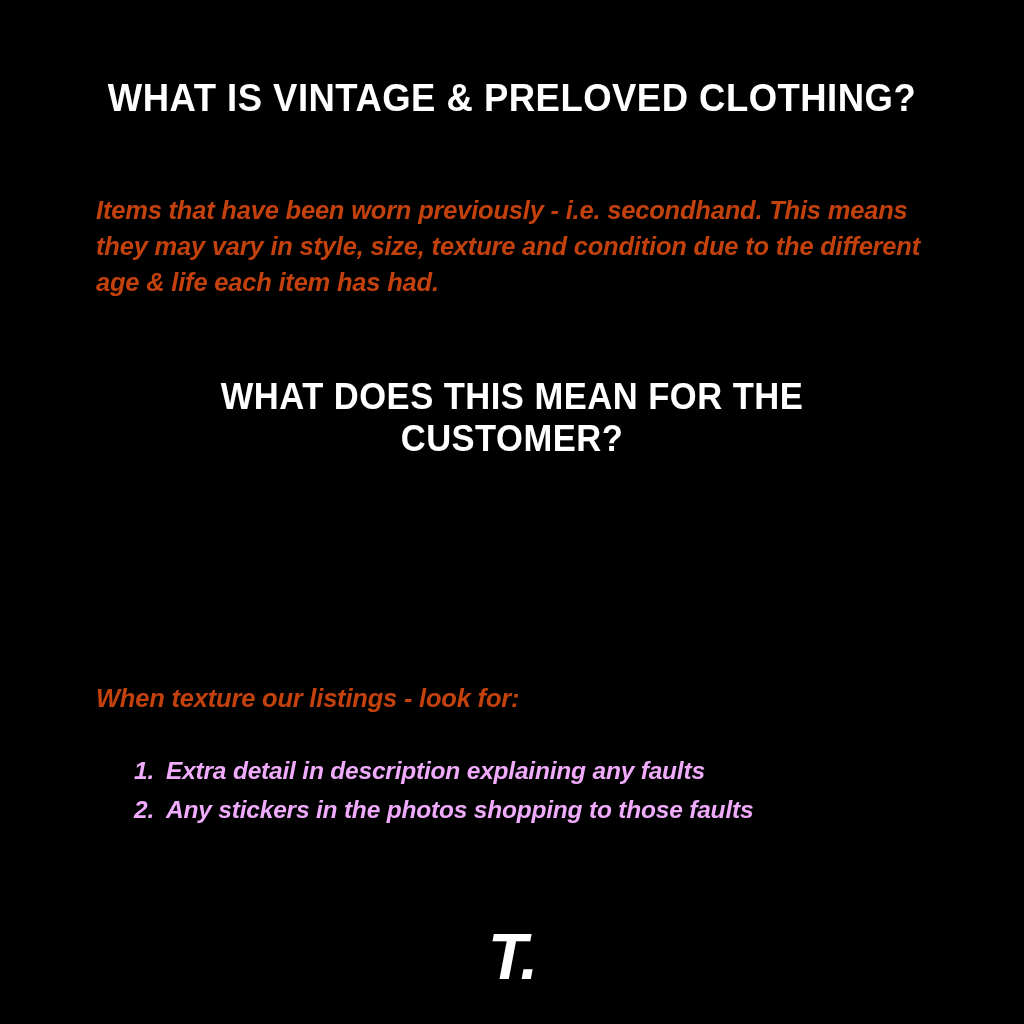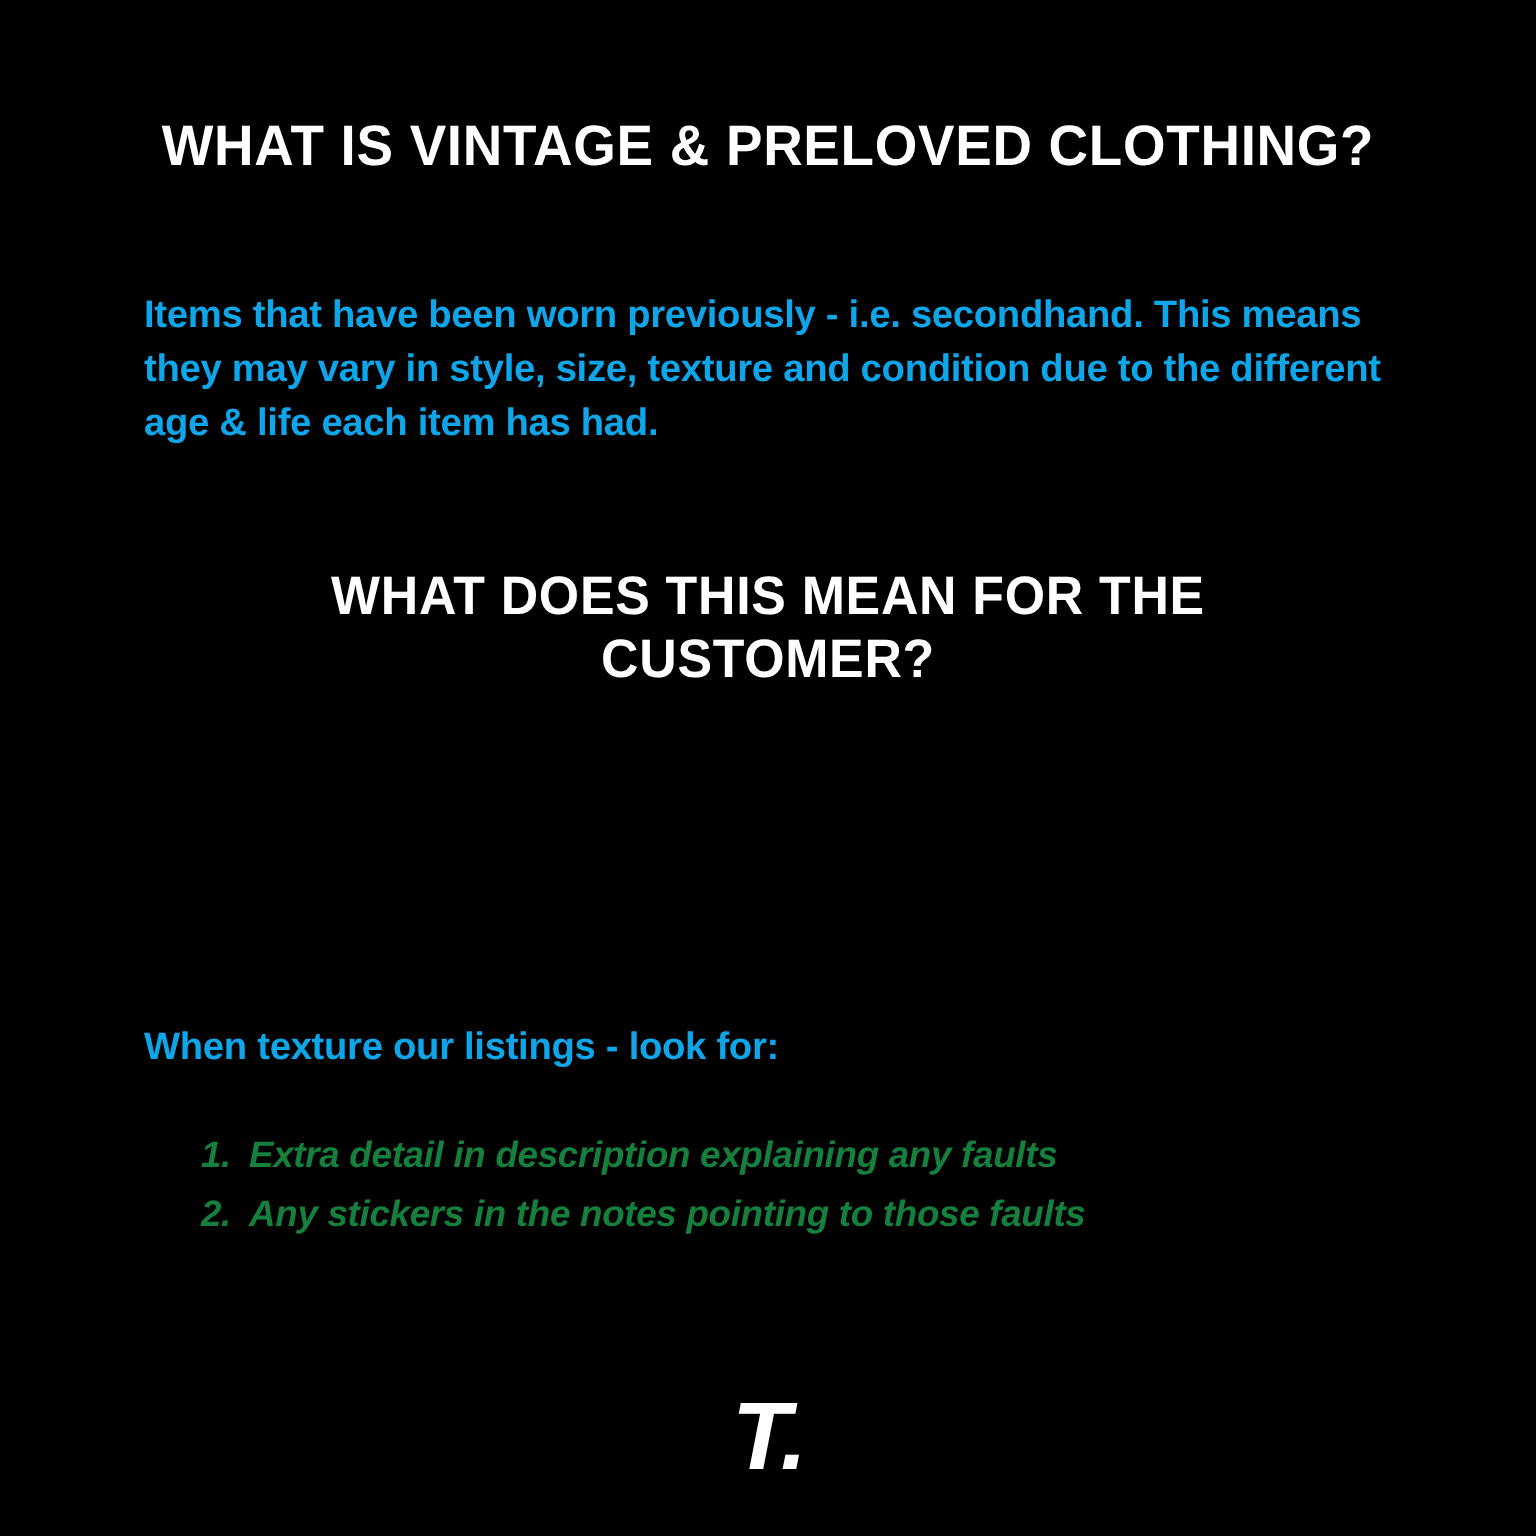--- a/index.html
+++ b/index.html
@@ -44,44 +44,45 @@
     left: 0;
     width: 1024px;
     font-size: 36px;
     padding: 0 150px;
   }
   .para {
     position: absolute;
     left: 96px;
     width: 840px;
     font-weight: 700;
+    font-style: italic;
     font-size: 25.5px;
     line-height: 1.42;
-    color: #0ea5e9;
+    color: #c2410c;
     letter-spacing: -0.2px;
   }
   .p1 { top: 192px; }
   .p2 { top: 528px; }
   .p3 { top: 680px; }
 
   .list {
     position: absolute;
     top: 752px;
     left: 120px;
     width: 820px;
     list-style: none;
     counter-reset: faults;
   }
   .list li {
     counter-increment: faults;
     font-weight: 700;
     font-style: italic;
     font-size: 24.5px;
     line-height: 1.58;
-    color: #15803d;
+    color: #f0abfc;
     position: relative;
     padding-left: 46px;
     letter-spacing: -0.2px;
   }
   .list li::before {
     content: counter(faults) ".";
     position: absolute;
     left: 0;
     width: 34px;
     text-align: right;
@@ -116,20 +117,20 @@
 
   <p class="para p1">Items that have been worn previously - i.e. secondhand. This means they may vary in style, size, texture and condition due to the different age &amp; life each item has had.</p>
 
   <h2 class="heading h2">WHAT DOES THIS MEAN FOR THE CUSTOMER?</h2>
 
 
   <p class="para p3">When texture our listings - look for:</p>
 
   <ol class="list">
     <li>Extra detail in description explaining any faults</li>
-    <li>Any stickers in the notes pointing to those faults</li>
+    <li>Any stickers in the photos shopping to those faults</li>
   </ol>
 
   <div class="logo">
     <span class="logo-mark">T.</span>
   </div>
 
 </div>
 
 </body></html>

